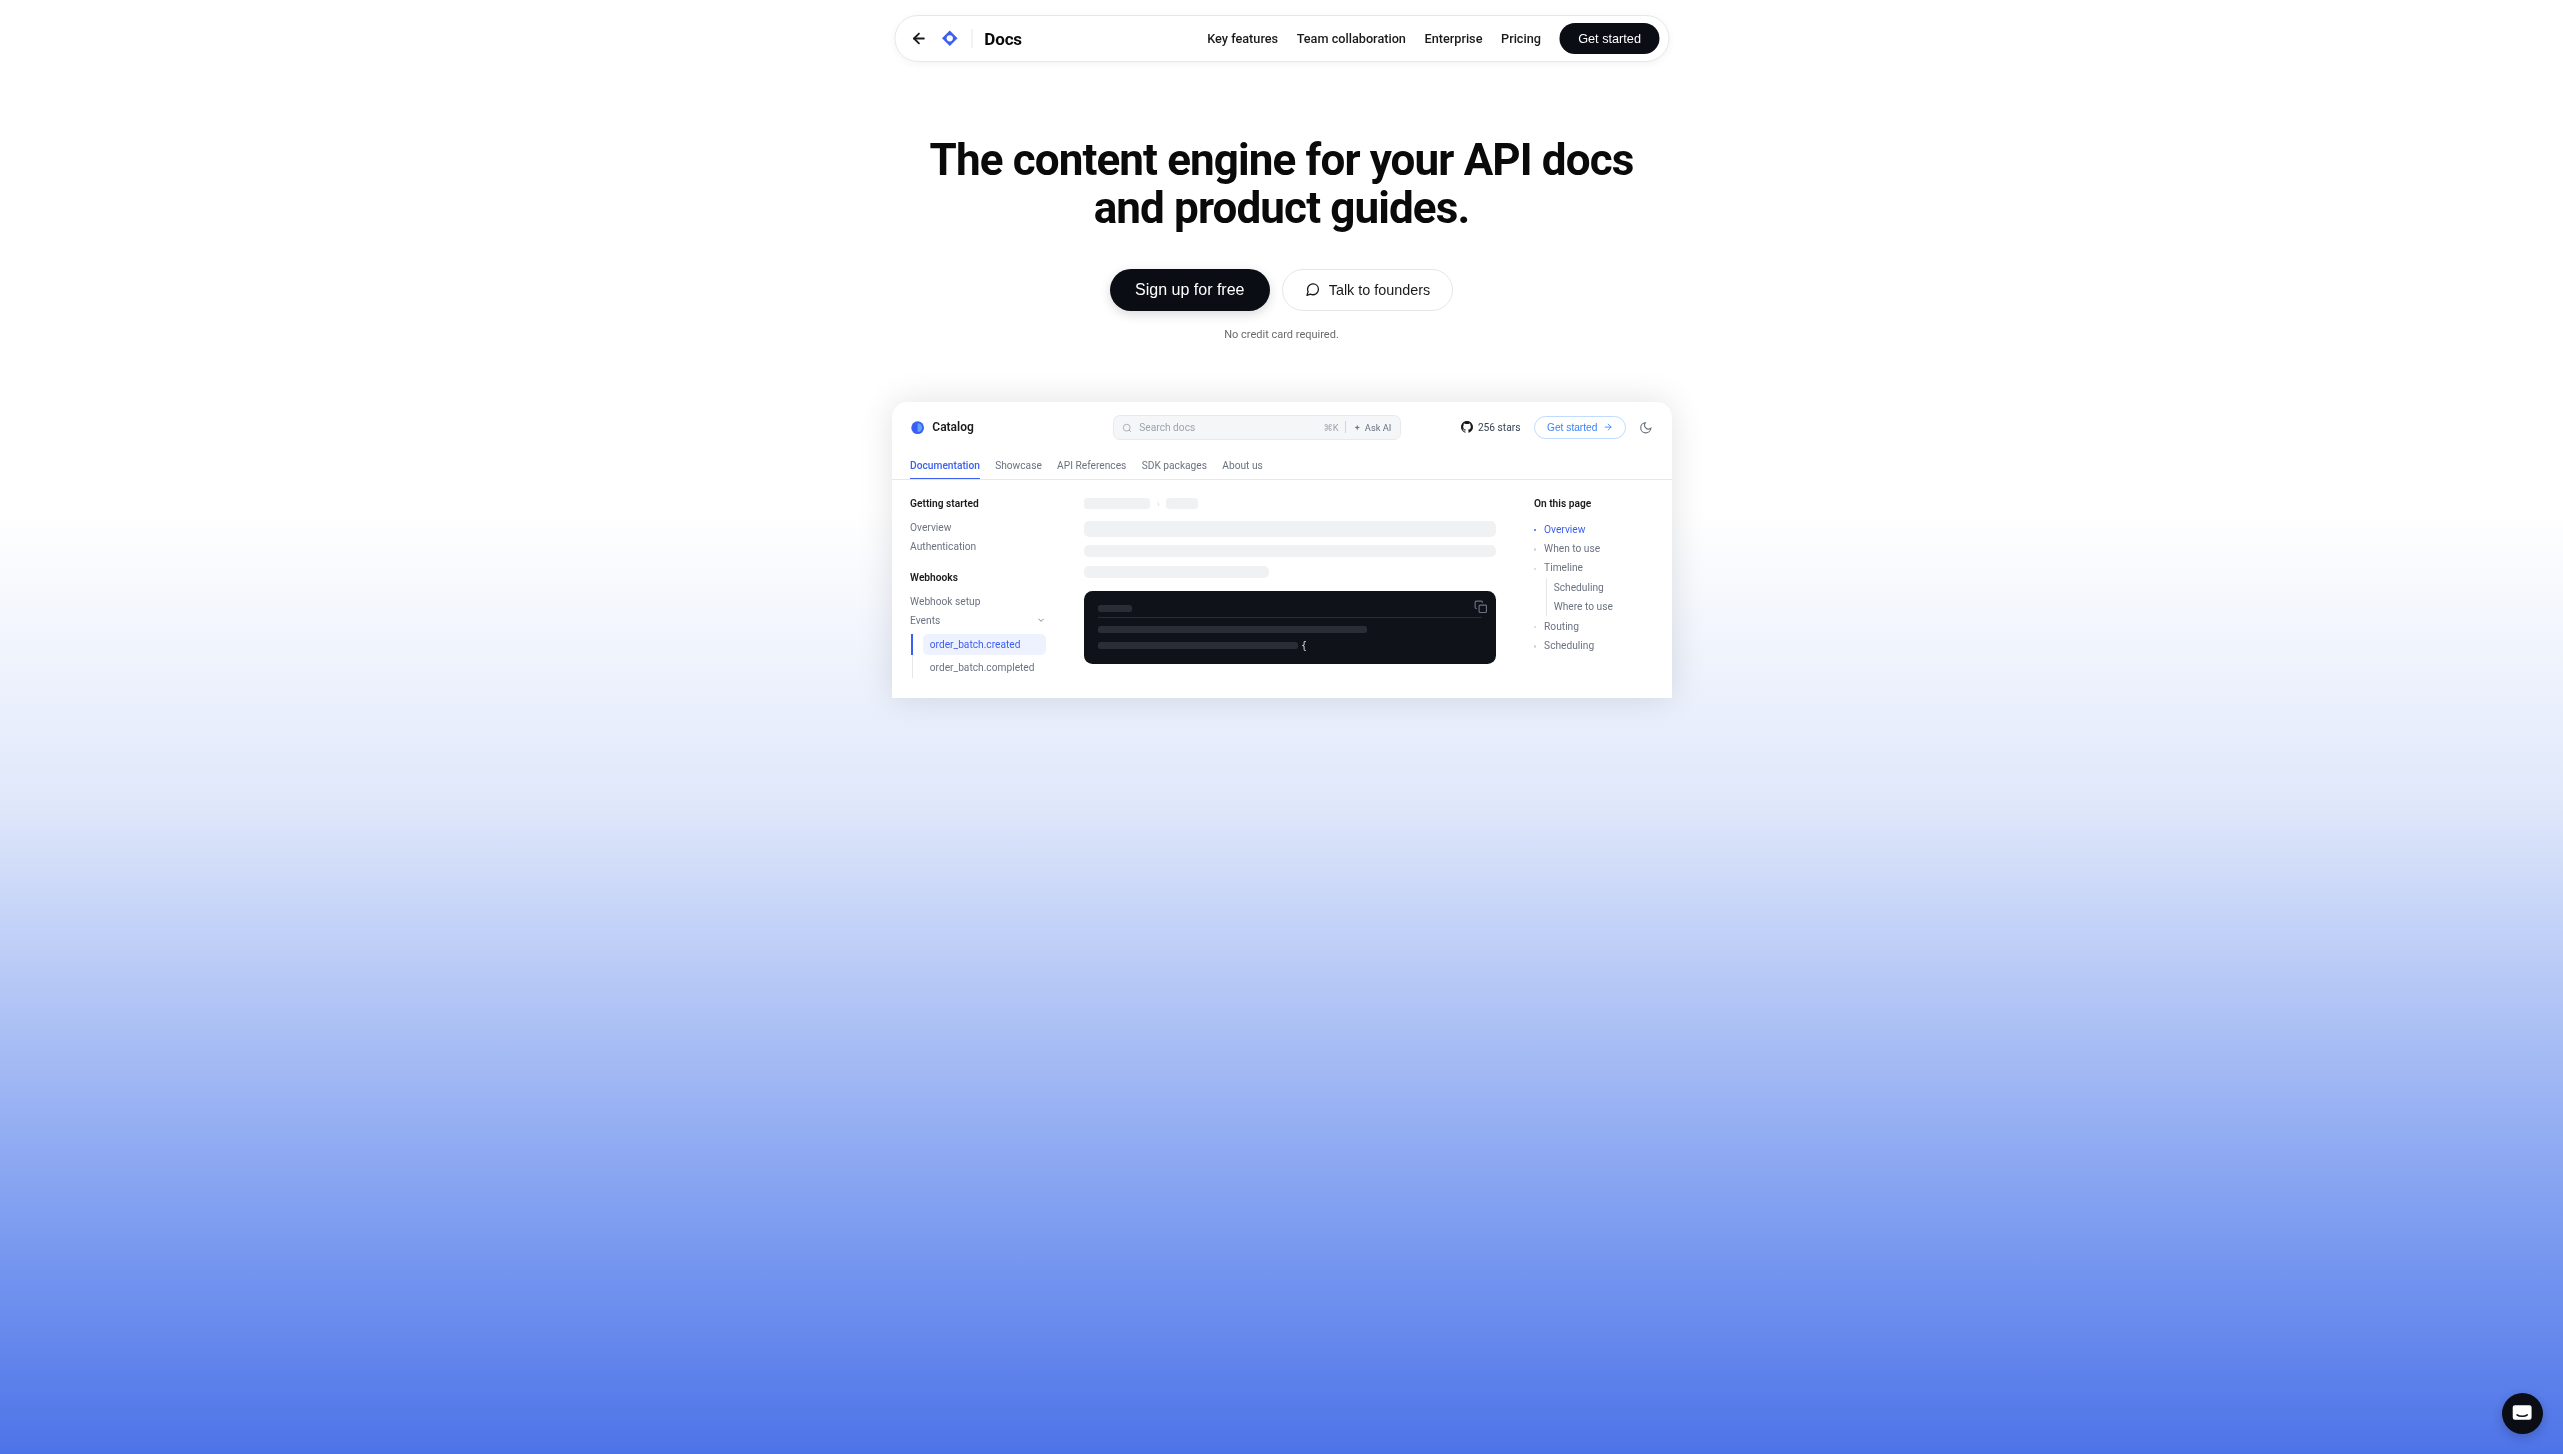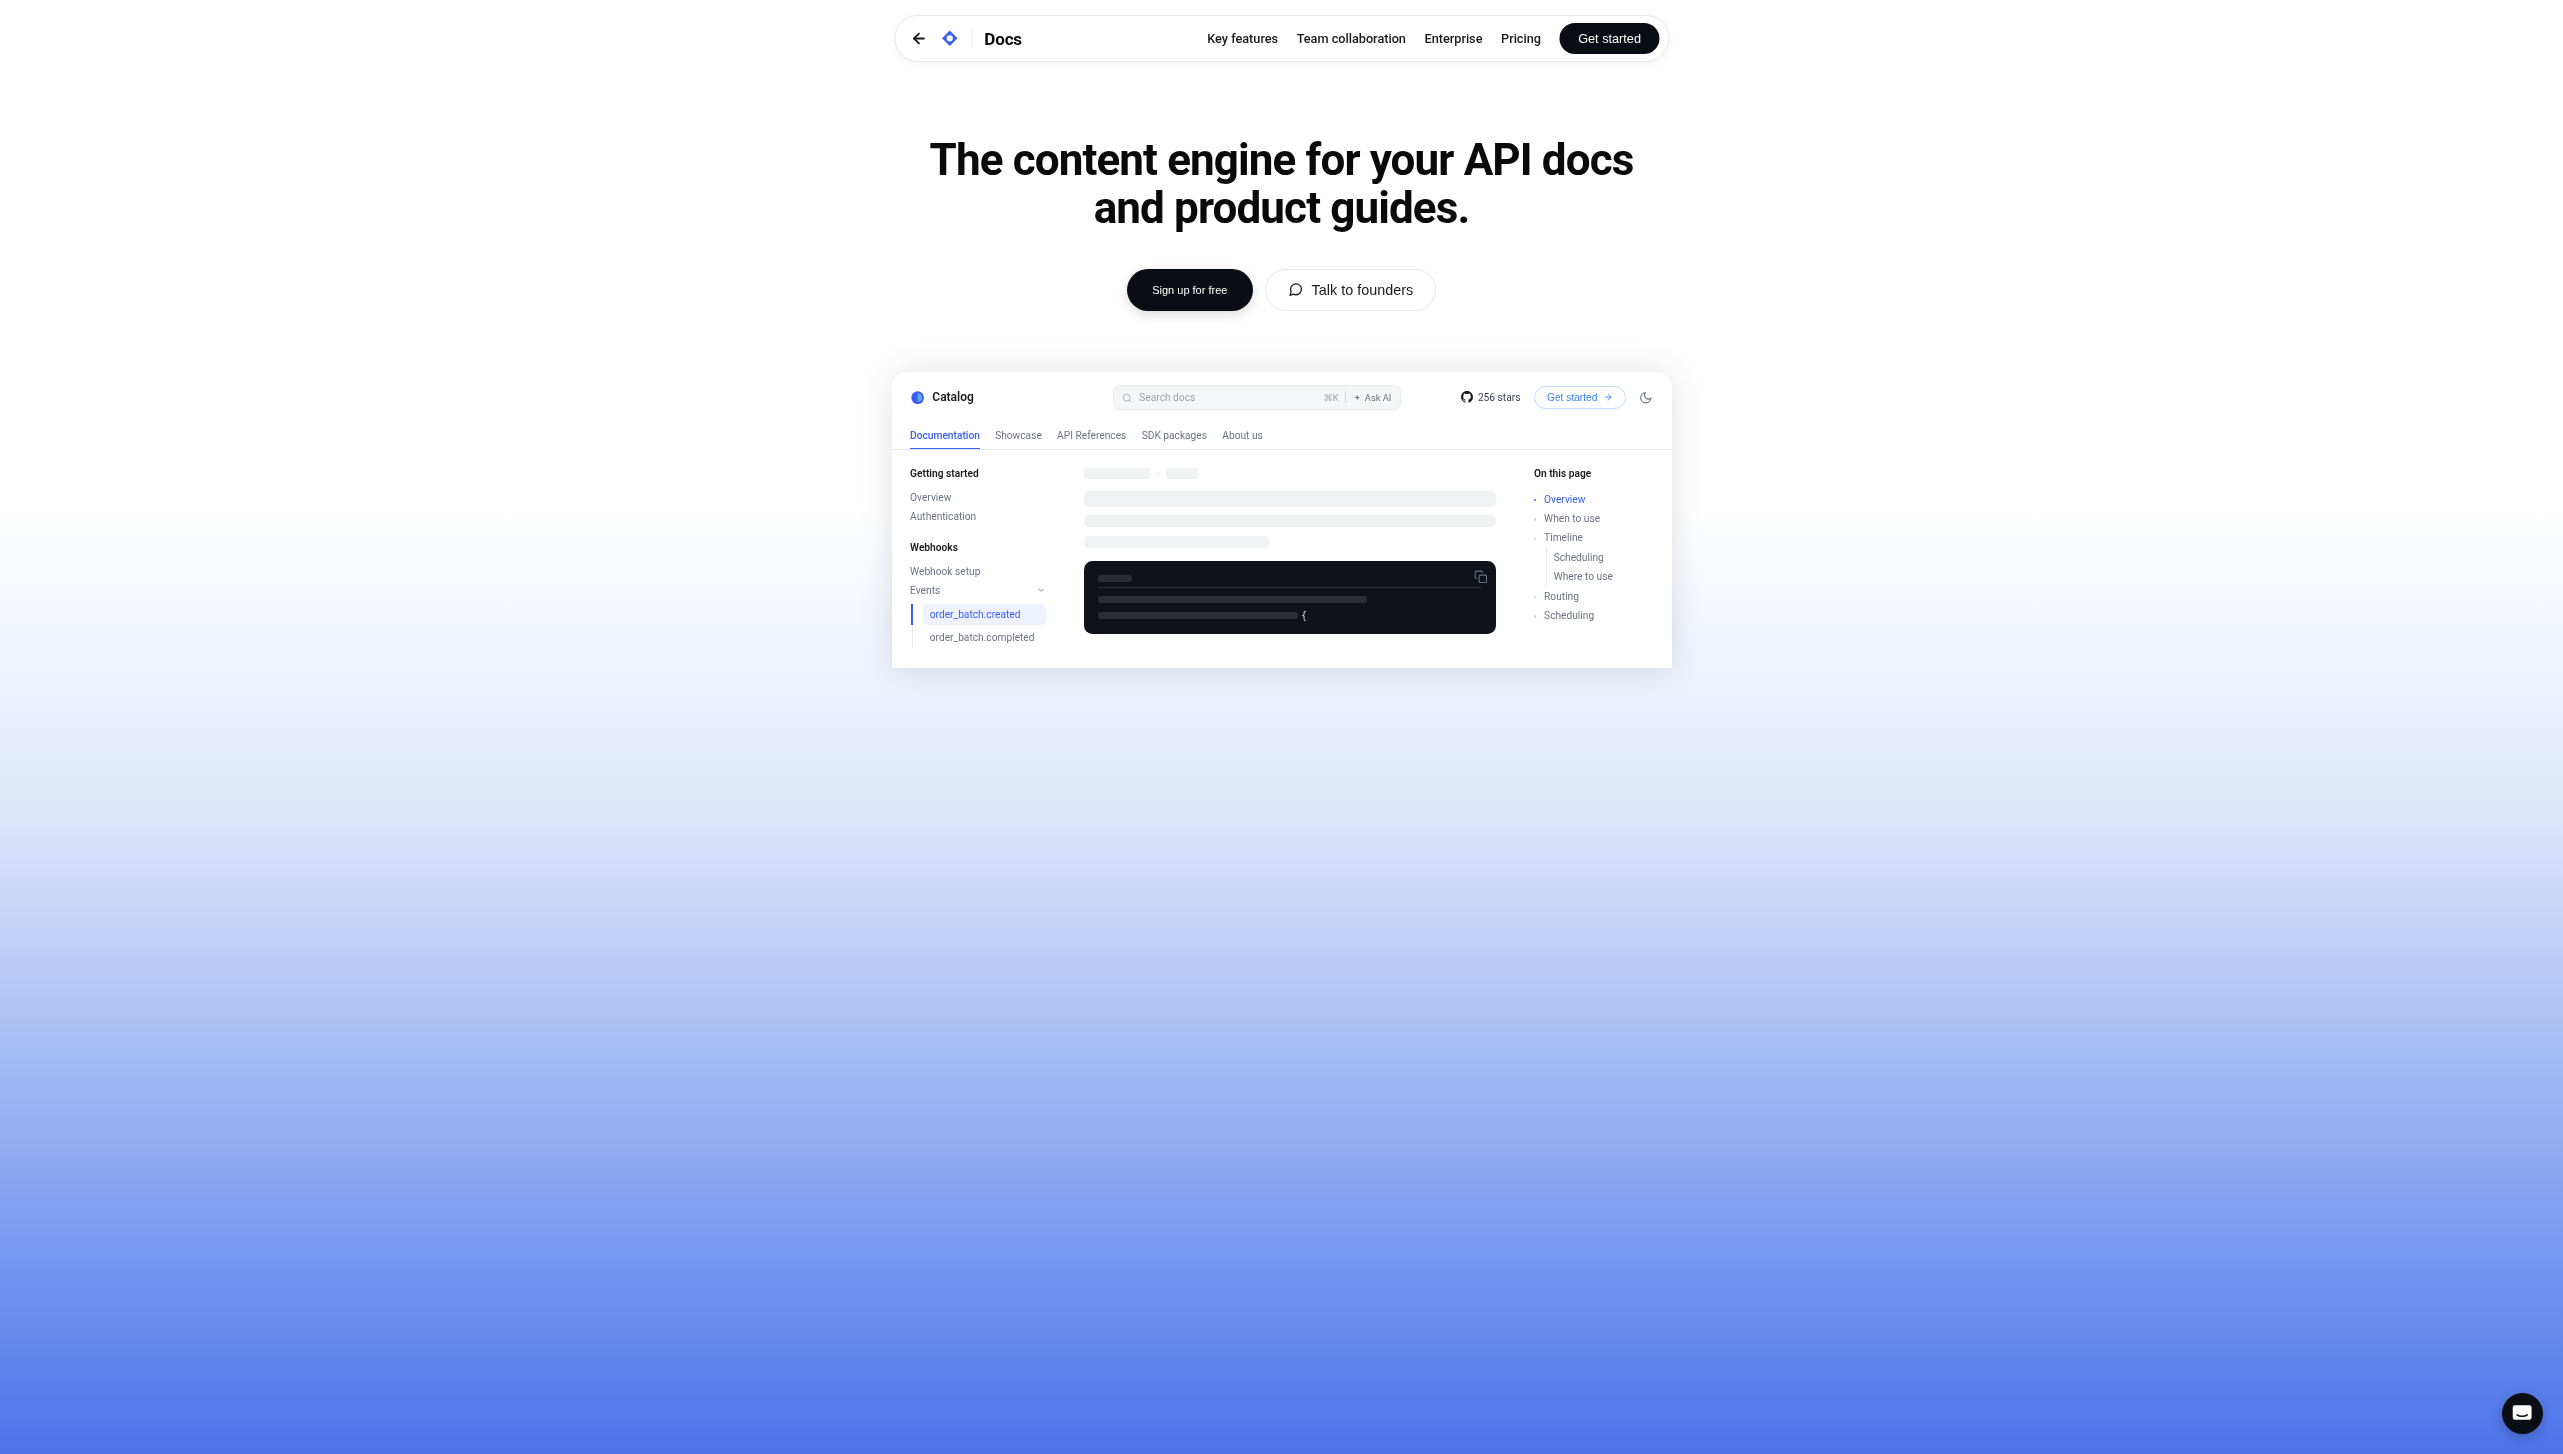--- a/index.html
+++ b/index.html
@@ -119,21 +119,21 @@
       justify-content: center;
       margin-top: 36px;
     }
 
     .btn-primary {
       background: #0a0d14;
       color: #ffffff;
       border: none;
       border-radius: 24px;
       padding: 12px 25.4px;
-      font-size: 11px;
+      font-size: 16px;
       font-weight: 500;
       cursor: pointer;
       box-shadow: 0 3.4px 10.2px rgba(0,0,0,0.15);
     }
 
     .btn-secondary {
       background: #ffffff;
       color: #1a1a1a;
       border: 0.8px solid #e5e7eb;
       border-radius: 24px;
@@ -522,20 +522,21 @@
   <h1 class="hero-title">The content engine for your API docs and product guides.</h1>
   <div class="hero-buttons">
     <button class="btn-primary">Sign up for free</button>
     <button class="btn-secondary">
       <svg class="chat-bubble-icon" viewBox="0 0 24 24" fill="none" stroke="#1a1a1a" stroke-width="2" stroke-linecap="round" stroke-linejoin="round">
           <path d="M21 11.5a8.38 8.38 0 0 1-.9 3.8 8.5 8.5 0 0 1-7.6 4.7 8.38 8.38 0 0 1-3.8-.9L3 21l1.9-5.7a8.38 8.38 0 0 1-.9-3.8 8.5 8.5 0 0 1 4.7-7.6 8.38 8.38 0 0 1 3.8-.9h.5a8.48 8.48 0 0 1 8 8v.5z"></path>
         </svg>
       <span>Talk to founders</span>
     </button>
   </div>
+  <p class="hero-note">No credit card required.</p>
 </section>
 
 <div class="preview-container">
   <div class="preview-header">
     <svg class="preview-logo" viewBox="0 0 24 24">
         <circle cx="12" cy="12" r="10" fill="#3b5ff0"></circle>
         <path d="M12 5 A7 7 0 0 1 12 19" fill="#60a5fa"></path>
       </svg>
     <span class="preview-brand">Catalog</span>
     <div class="preview-search">

